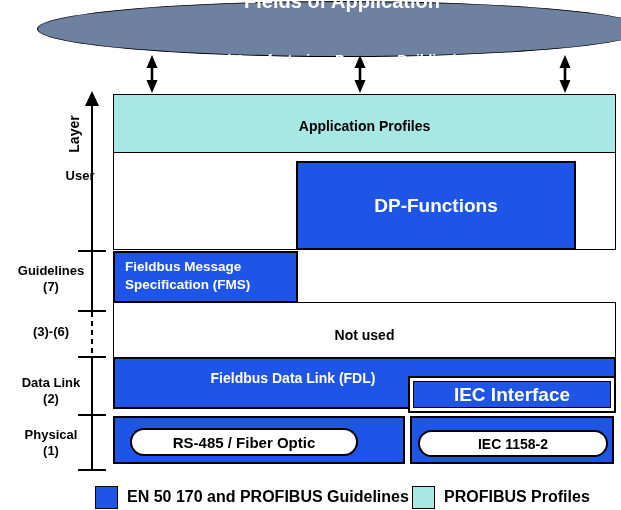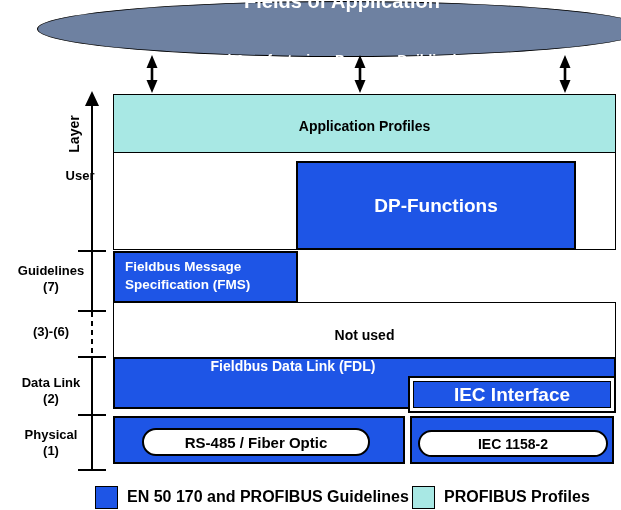--- a/index.html
+++ b/index.html
@@ -39,33 +39,33 @@
     display:flex;align-items:center;justify-content:center;font-weight:bold;font-size:14px;}
   .user-box{left:113px;top:152px;width:503px;height:98px;background:#fff;}
   .dp-box{left:296px;top:161px;width:280px;height:89px;
     display:flex;align-items:center;justify-content:center;font-weight:bold;font-size:19px;}
   .fms-box{left:113px;top:251px;width:185px;height:52px;
     padding:5px 0 0 10px;font-weight:bold;font-size:13.5px;line-height:18px;}
   .notused-box{left:113px;top:302px;width:503px;height:56px;background:#fff;}
   .notused-text{left:113px;top:312px;width:503px;height:45px;
     display:flex;align-items:center;justify-content:center;font-weight:bold;font-size:14px;}
   .fdl-box{left:113px;top:357px;width:503px;height:52px;}
-  .fdl-text{left:128px;top:345px;width:330px;height:42px;
+  .fdl-text{left:128px;top:357px;width:330px;height:42px;
     display:flex;align-items:center;justify-content:center;color:#fff;font-weight:bold;font-size:14px;}
   .iec-frame{left:408px;top:376px;width:208px;height:37px;background:#fff;
     border:2px solid #000;box-sizing:border-box;padding:3px;}
   .iec-inner{width:100%;height:100%;box-sizing:border-box;border:1px solid #000;
     background:var(--blue,#1E55E6);color:#fff;font-weight:bold;font-size:19px;
     display:flex;align-items:center;justify-content:center;}
   .phys-left{left:113px;top:416px;width:292px;height:48px;}
   .phys-right{left:410px;top:416px;width:204px;height:48px;}
   .pill{position:absolute;background:#fff;border:2px solid #000;border-radius:14px;
     box-sizing:border-box;display:flex;align-items:center;justify-content:center;
     color:#000;font-weight:bold;}
-  .pill.rs485{left:27px;top:10px;width:228px;height:28px;font-size:15px;}
+  .pill.rs485{left:15px;top:10px;width:228px;height:28px;font-size:15px;}
   .pill.iec1158{left:6px;top:12px;width:190px;height:27px;font-size:14px;}
   
   .legend-item{display:flex;align-items:center;gap:9px;height:24px;font-weight:bold;font-size:16px;}
   .legend-item .swatch{width:23px;height:23px;border:1px solid #000;box-sizing:border-box;flex:none;}
   .legend-blue{left:95px;top:485px;}
   .legend-cyan{left:412px;top:485px;}
   .swatch.sw-blue{background:var(--blue,#1E55E6);}
   .swatch.sw-cyan{background:var(--cyan,#A8E8E4);}
 </style>
 </head>

